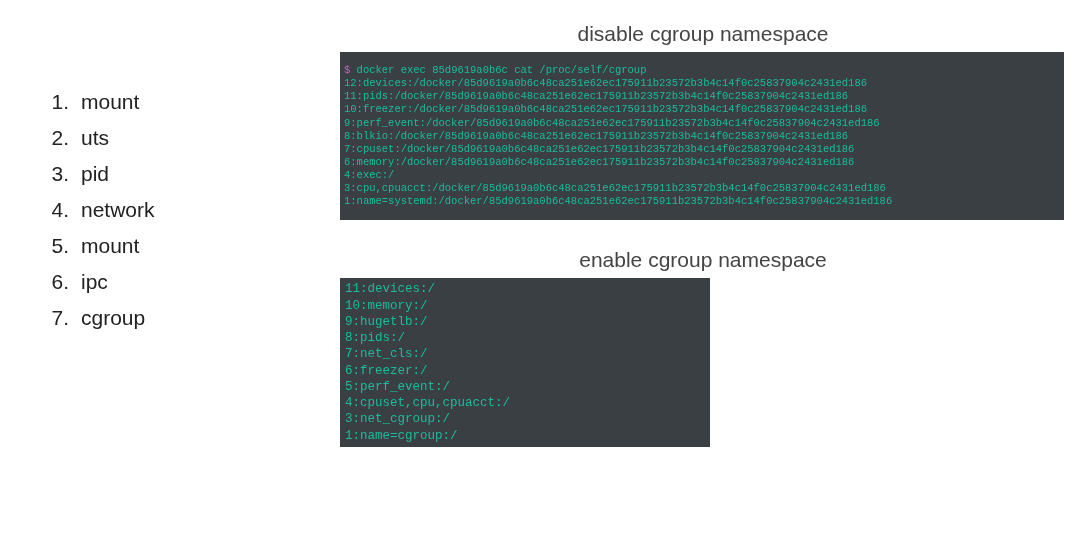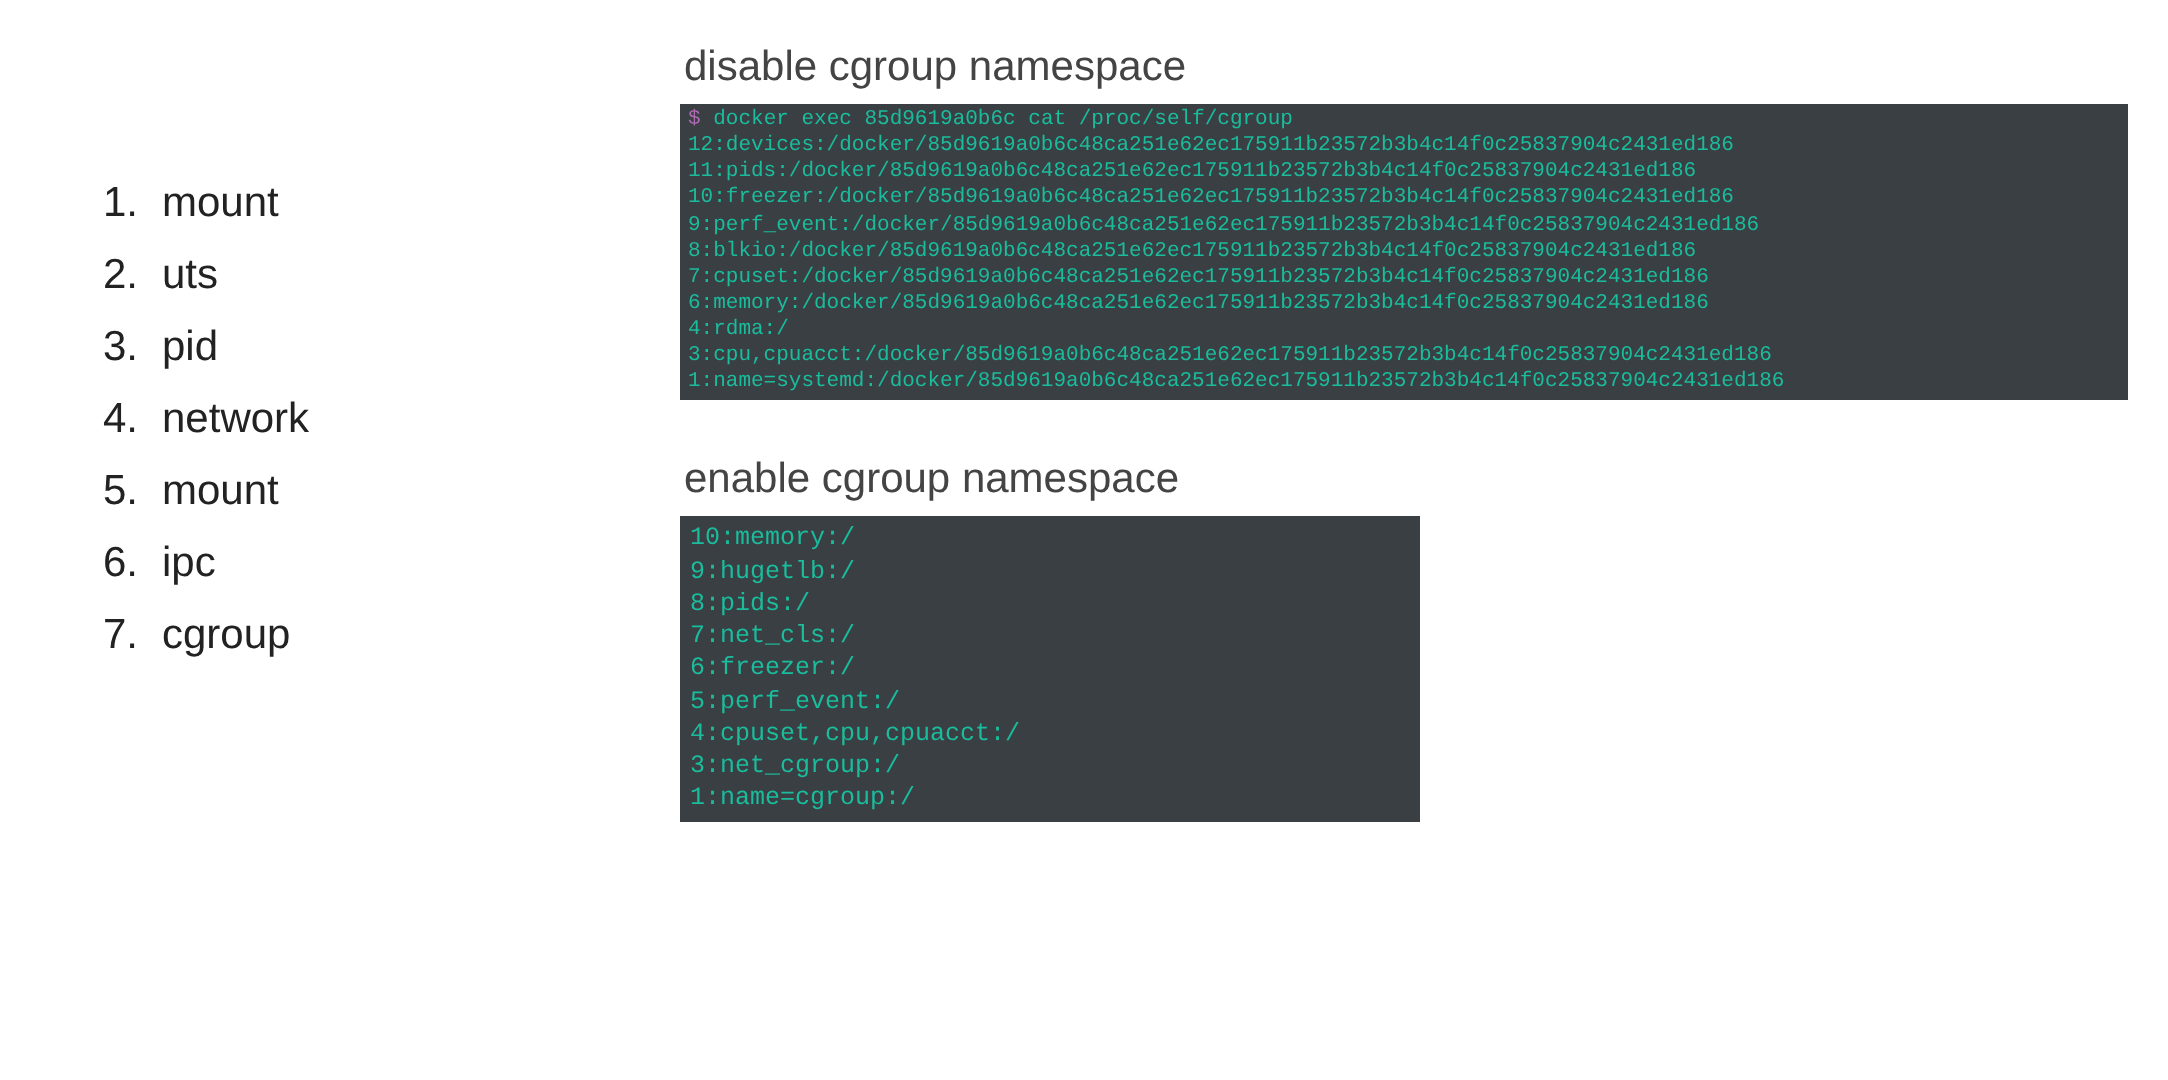--- a/index.html
+++ b/index.html
@@ -35,27 +35,28 @@
     .right-col {
       flex: 1;
       padding-top: 2px;
     }
     .section-title {
       font-size: 21px;
       color: #444;
       font-weight: normal;
       margin-bottom: 6px;
       margin-left: 2px;
+      text-align: center;
     }
     .terminal {
       background: #3a3f44;
       font-family: 'Courier New', Consolas, monospace;
       font-size: 10.5px;
       line-height: 1.25;
-      padding: 2px 4px;
+      padding: 12px 4px;
       margin-bottom: 28px;
       overflow: hidden;
       white-space: nowrap;
     }
     .terminal.small {
       width: 370px;
       font-size: 12.5px;
       line-height: 1.3;
       padding: 3px 5px;
     }
@@ -107,27 +108,28 @@
   <div class="section-title">disable cgroup namespace</div>
   <div class="terminal">
     <div class="term-line"><span class="prompt">$</span><span class="cmd"> docker exec 85d9619a0b6c cat /proc/self/cgroup</span></div>
     <div class="term-line">12:devices:/docker/85d9619a0b6c48ca251e62ec175911b23572b3b4c14f0c25837904c2431ed186</div>
     <div class="term-line">11:pids:/docker/85d9619a0b6c48ca251e62ec175911b23572b3b4c14f0c25837904c2431ed186</div>
     <div class="term-line">10:freezer:/docker/85d9619a0b6c48ca251e62ec175911b23572b3b4c14f0c25837904c2431ed186</div>
     <div class="term-line">9:perf_event:/docker/85d9619a0b6c48ca251e62ec175911b23572b3b4c14f0c25837904c2431ed186</div>
     <div class="term-line">8:blkio:/docker/85d9619a0b6c48ca251e62ec175911b23572b3b4c14f0c25837904c2431ed186</div>
     <div class="term-line">7:cpuset:/docker/85d9619a0b6c48ca251e62ec175911b23572b3b4c14f0c25837904c2431ed186</div>
     <div class="term-line">6:memory:/docker/85d9619a0b6c48ca251e62ec175911b23572b3b4c14f0c25837904c2431ed186</div>
-    <div class="term-line">4:rdma:/</div>
+    <div class="term-line">4:exec:/</div>
     <div class="term-line">3:cpu,cpuacct:/docker/85d9619a0b6c48ca251e62ec175911b23572b3b4c14f0c25837904c2431ed186</div>
     <div class="term-line">1:name=systemd:/docker/85d9619a0b6c48ca251e62ec175911b23572b3b4c14f0c25837904c2431ed186</div>
   </div>
 
   <div class="section-title">enable cgroup namespace</div>
   <div class="terminal small">
+    <div class="term-line">11:devices:/</div>
     <div class="term-line">10:memory:/</div>
     <div class="term-line">9:hugetlb:/</div>
     <div class="term-line">8:pids:/</div>
     <div class="term-line">7:net_cls:/</div>
     <div class="term-line">6:freezer:/</div>
     <div class="term-line">5:perf_event:/</div>
     <div class="term-line">4:cpuset,cpu,cpuacct:/</div>
     <div class="term-line">3:net_cgroup:/</div>
     <div class="term-line">1:name=cgroup:/</div>
   </div>

